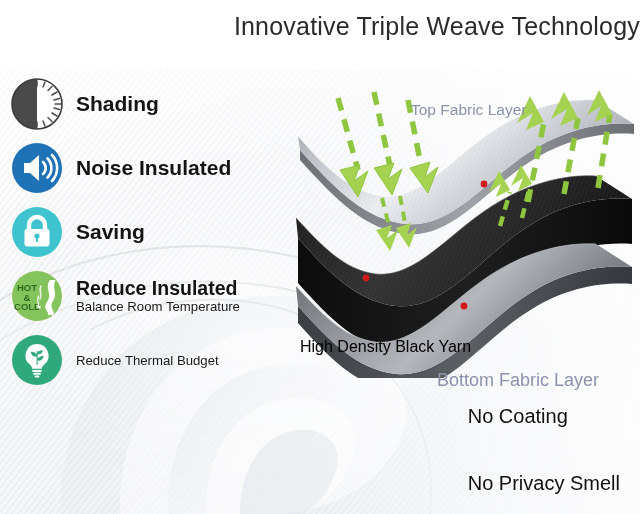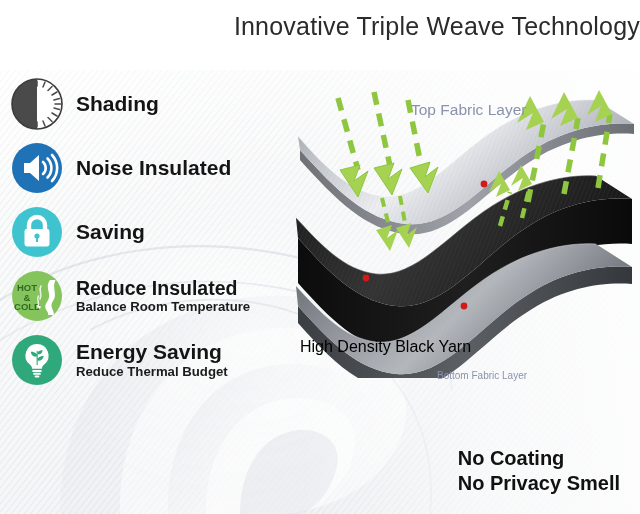--- a/index.html
+++ b/index.html
@@ -38,45 +38,45 @@
     position:relative;margin-right:12px;
   }
   .feat-icon svg{display:block;width:54px;height:54px;}
   .feat-text{display:flex;flex-direction:column;justify-content:center;}
   .feat-title{
     font-size:21px;font-weight:bold;color:#141414;line-height:1.04;
     white-space:nowrap;
   }
   .feat-title.sm{font-size:19.5px;}
   .feat-sub{
-    font-size:13.2px;font-weight:bold;color:#1b1b1b;line-height:1.15;
+    font-size:13.2px;font-weight:normal;color:#1b1b1b;line-height:1.15;
     margin-top:1px;white-space:nowrap;
   }
 
   
   .diagram{position:absolute;left:296px;top:78px;width:344px;height:300px;z-index:5;}
   .diagram svg{display:block;}
 
   
   .lbl{position:absolute;z-index:7;white-space:nowrap;font-weight:normal;}
   .lbl-top{
     left:411px;top:101px;font-size:15.5px;color:#8b93ac;
   }
   .lbl-bottom{
-    left:437px;top:370px;font-size:10px;color:#8b93ac;
+    left:437px;top:370px;font-size:18px;color:#8b93ac;
   }
   .lbl-yarn{
     left:300px;top:338px;font-size:16px;color:#000000;
   }
 
   .bottomnote{
     position:absolute;right:20px;bottom:18px;z-index:7;text-align:left;
   }
   .bottomnote div{
-    font-size:20px;font-weight:bold;color:#111;line-height:1.26;white-space:nowrap;
+    font-size:20px;font-weight:normal;color:#111;line-height:1.26;white-space:nowrap;margin-top:42px;
   }
 </style>
 </head>
 <body>
 
 <div id="root">
 
   <div class="bg-wrap">
     <svg class="bg-svg" viewBox="0 0 640 514" preserveAspectRatio="none">
       <defs>
@@ -227,21 +227,20 @@
           <rect x="24.6" y="42.4" width="4.8" height="2" rx="1" fill="#ffffff"></rect>
           <g fill="#2fa87c">
             <path d="M26.6 18 c0 6 0 9.5 0 14 h1.1 c0 -4.5 0 -8 0 -14 z"></path>
             <path d="M27 21.5 c-3.2 -3.4 -6.2 -2.6 -6.2 -2.6 c0.4 3.6 3.2 5.1 6.2 4.6 z"></path>
             <path d="M27.4 25.6 c3.3 -3.4 6.3 -2.6 6.3 -2.6 c-0.4 3.6 -3.3 5.1 -6.3 4.6 z"></path>
             <path d="M27.4 19.5 c2.6 -2.8 5.2 -2.1 5.2 -2.1 c-0.3 3 -2.7 4.2 -5.2 3.8 z"></path>
           </g>
         </svg>
       </span>
       <span class="feat-text">
-        <span class="feat-title">Energy Saving</span>
         <span class="feat-sub">Reduce Thermal Budget</span>
       </span>
     </div>
 
   </div>
 
   <div class="diagram">
     <svg viewBox="0 0 344 300" width="344" height="300">
       <defs>
         <linearGradient id="topTopFace" x1="0" y1="0" x2="1" y2="0.45">

